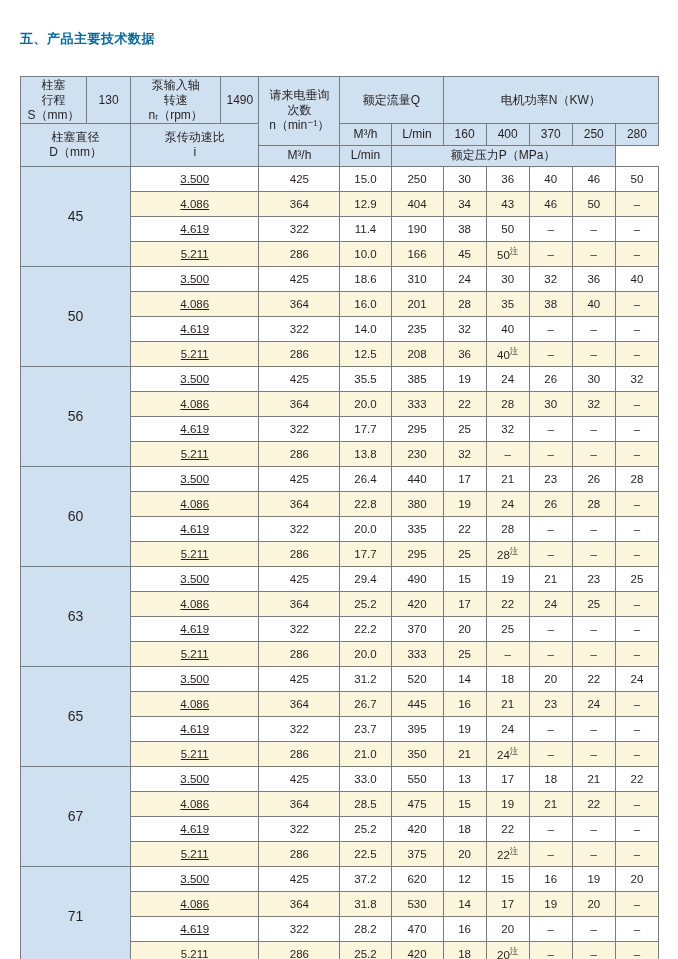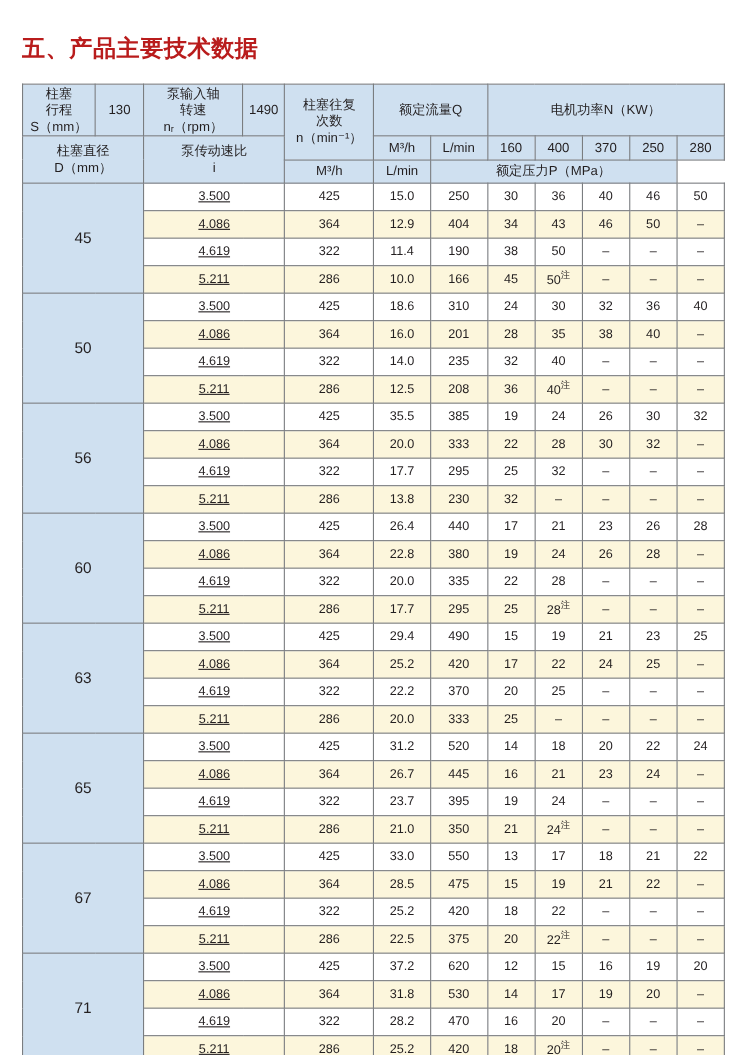--- a/index.html
+++ b/index.html
@@ -18,23 +18,23 @@
   .page {
     position: relative;
     width: 678px;
     height: 959px;
     box-sizing: border-box;
   }
   .section-title {
     position: absolute;
     left: 20px;
     top: 30px;
-    font-size: 21px;
+    font-size: 13px;
     font-weight: bold;
-    color: #b91c1c;
+    color: #0369a1;
     letter-spacing: 0.5px;
   }
   .table-wrap {
     position: absolute;
     left: 20px;
     top: 76px;
     width: 567px;
   }
   table.spec {
     border-collapse: collapse;
@@ -126,21 +126,21 @@
               <span class="unit-line">S（mm）</span>
             </td>
             <td class="hdr">130</td>
             <td class="hdr">
               <span class="unit-line">泵输入轴</span>
               <span class="unit-line">转速</span>
               <span class="unit-line">nᵣ（rpm）</span>
             </td>
             <td class="hdr">1490</td>
             <td class="hdr" rowspan="2">
-              <span class="unit-line">柱塞往复</span>
+              <span class="unit-line">请来电垂询</span>
               <span class="unit-line">次数</span>
               <span class="unit-line">n（min⁻¹）</span>
             </td>
             <td class="hdr" colspan="2">额定流量Q</td>
             <td class="hdr" colspan="5">电机功率N（KW）</td>
           </tr>
           <tr>
             <td class="hdr" colspan="2" rowspan="2" style="height:42px">
               <span class="unit-line">柱塞直径</span>
               <span class="unit-line">D（mm）</span>

